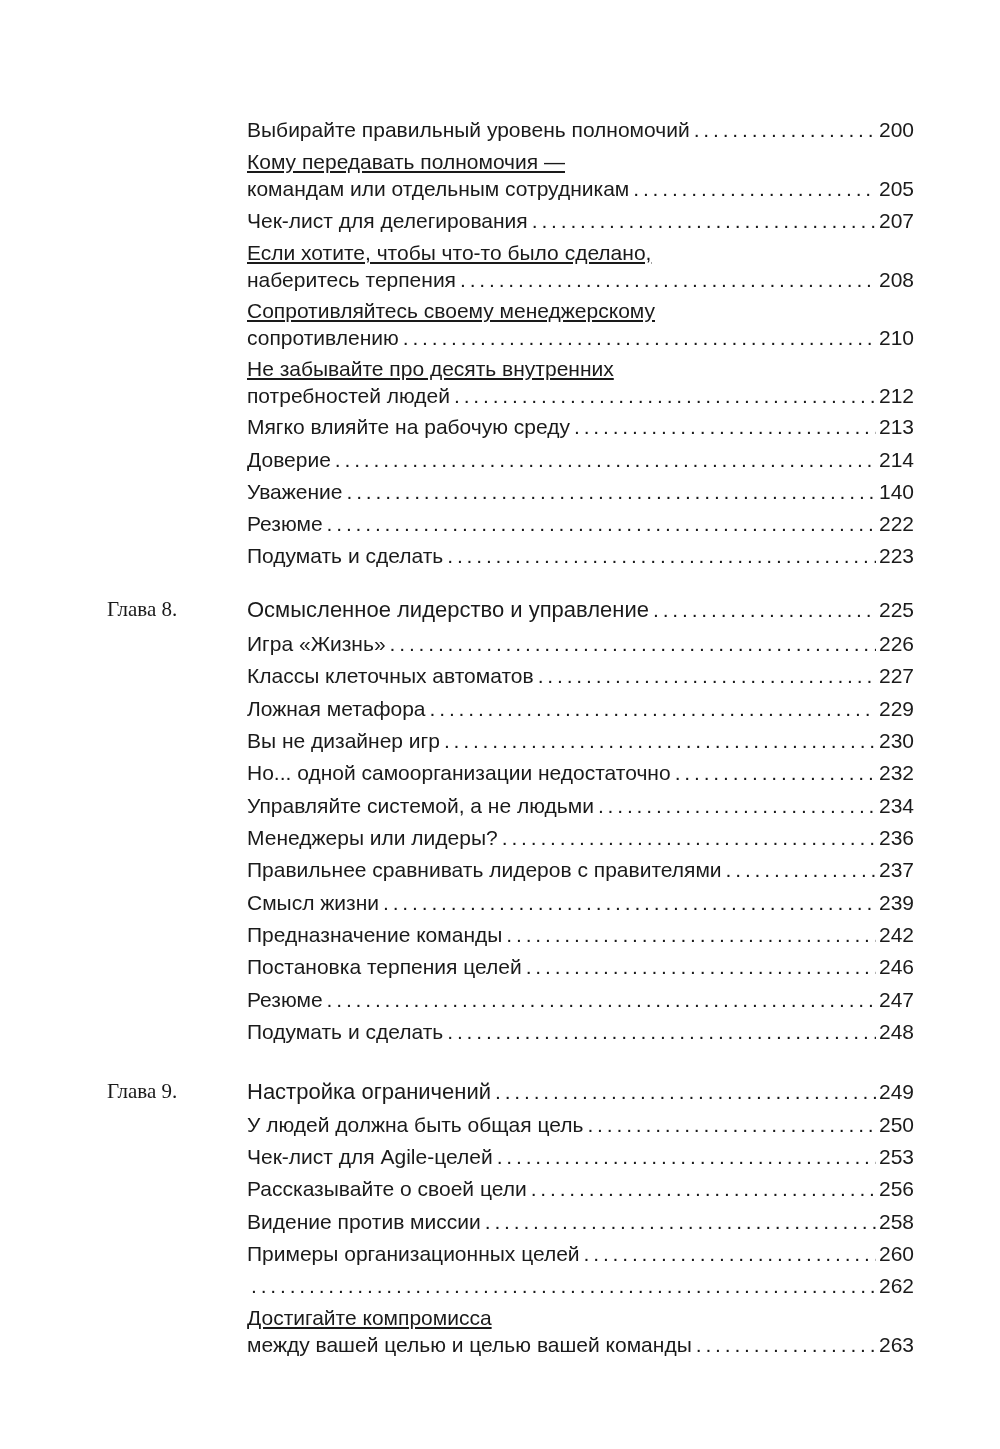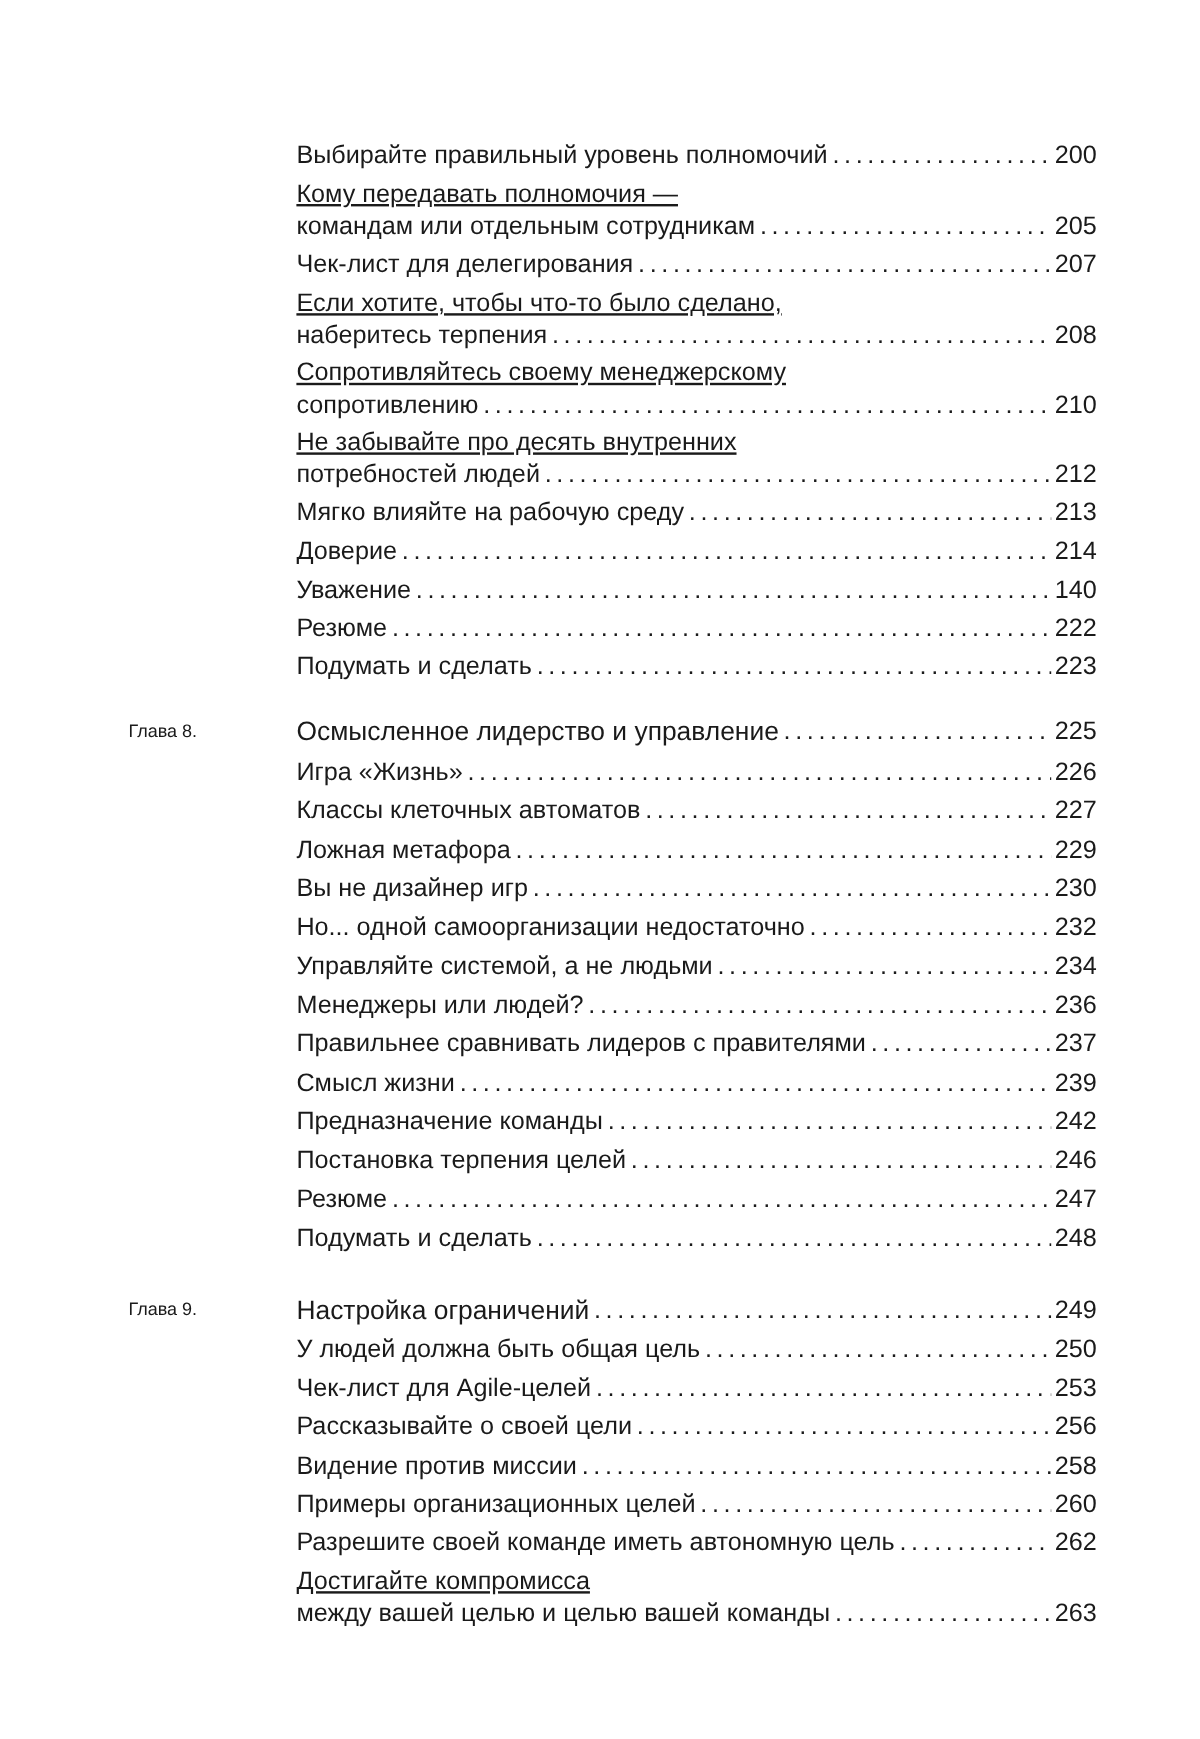--- a/index.html
+++ b/index.html
@@ -7,21 +7,21 @@
          font-family: "Liberation Sans", sans-serif; color: #1a1a1a; }
   .toc { position: absolute; left: 0; top: 0; width: 1000px; }
   .row { position: absolute; left: 247px; width: 667px; font-size: 21px; line-height: 27px; }
   .row .l1 { display: block; white-space: nowrap; text-decoration: underline; }
   .row .last { display: flex; align-items: center; white-space: nowrap; }
   .row .txt { flex: 0 0 auto; }
   .row .dots { flex: 1 1 auto; overflow: hidden; white-space: nowrap; letter-spacing: 4.2px;
                margin: 0 3px 0 4px; color: #1a1a1a; }
   .row .dots::before { content: ". . . . . . . . . . . . . . . . . . . . . . . . . . . . . . . . . . . . . . . . . . . . . . . . . . . . . . . . . . . . . . . . . . . . . . . . . . . . . . . . . . . . . . . . . . . . . . . . . . . . . . . . . . . ."; letter-spacing: -1px; }
   .row .pg { flex: 0 0 auto; text-align: right; }
-  .chapter-label { position: absolute; left: 107px; font-size: 15px; line-height: 27px; white-space: nowrap; }
+  .chapter-label { position: absolute; left: 107px; font-size: 21px; line-height: 27px; white-space: nowrap; font-family: Liberation Serif, serif; }
   .row.chapter .txt { font-size: 22px; }
 </style>
 </head>
 <body>
 
 <div class="toc">
 
   <div class="row" style="top:116px">
     <span class="last">
         <span class="txt">Выбирайте правильный уровень полномочий</span>
@@ -149,21 +149,21 @@
   </div>
   <div class="row" style="top:792px">
     <span class="last">
         <span class="txt">Управляйте системой, а не людьми</span>
         <span class="dots"></span>
         <span class="pg">234</span>
       </span>
   </div>
   <div class="row" style="top:824px">
     <span class="last">
-        <span class="txt">Менеджеры или людей?</span>
+        <span class="txt">Менеджеры или лидеры?</span>
         <span class="dots"></span>
         <span class="pg">236</span>
       </span>
   </div>
   <div class="row" style="top:856px">
     <span class="last">
         <span class="txt">Правильнее сравнивать лидеров с правителями</span>
         <span class="dots"></span>
         <span class="pg">237</span>
       </span>
@@ -242,21 +242,20 @@
   </div>
   <div class="row" style="top:1240px">
     <span class="last">
         <span class="txt">Примеры организационных целей</span>
         <span class="dots"></span>
         <span class="pg">260</span>
       </span>
   </div>
   <div class="row" style="top:1272px">
     <span class="last">
-        <span class="txt">Разрешите своей команде иметь автономную цель</span>
         <span class="dots"></span>
         <span class="pg">262</span>
       </span>
   </div>
   <div class="row" style="top:1304px">
     <span class="l1">Достигайте компромисса</span>
     <span class="last">
         <span class="txt">между вашей целью и целью вашей команды</span>
         <span class="dots"></span>
         <span class="pg">263</span>

